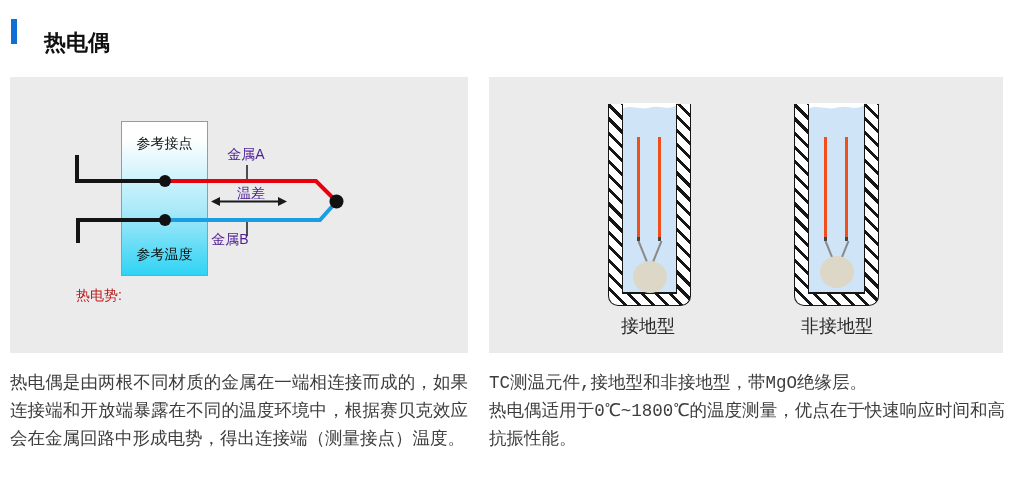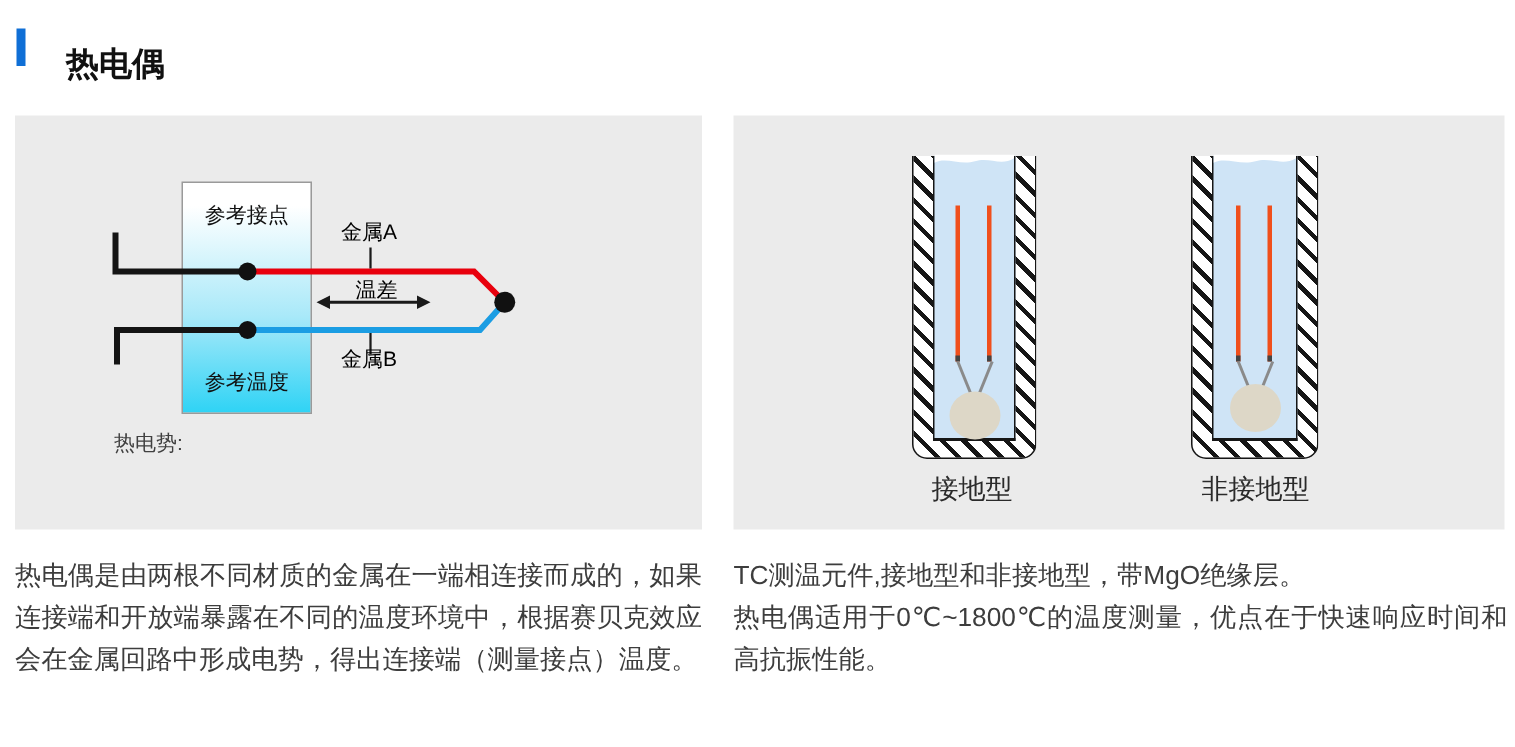--- a/index.html
+++ b/index.html
@@ -25,25 +25,25 @@
 
   .circuit-svg{position:absolute;left:0;top:0;pointer-events:none;}
   .wire-black{fill:none;stroke:var(--black_wire,#141414);stroke-width:4;}
   .wire-a{fill:none;stroke:var(--wire_a,#e8000d);stroke-width:4;}
   .wire-b{fill:none;stroke:var(--wire_b,#1b9de3);stroke-width:4;}
   .junction{fill:#111;}
   .tick{stroke:#1a1a1a;stroke-width:1.5;}
   .arrow-line{stroke:#1a1a1a;stroke-width:2;}
   .arrow-head{fill:#1a1a1a;}
 
-  .diag-label{position:absolute;font-size:14px;color:#000000;text-align:center;width:60px;}
+  .diag-label{position:absolute;font-size:14px;color:#4c1d95;text-align:center;width:60px;}
   .lbl-metal-a{left:206px;top:69px;}
   .lbl-temp-diff{left:211px;top:108px;}
-  .lbl-metal-b{left:206px;top:154px;}
-  .note{position:absolute;left:66px;top:209px;font-size:14px;line-height:19px;color:#404040;}
+  .lbl-metal-b{left:190px;top:154px;}
+  .note{position:absolute;left:66px;top:209px;font-size:14px;line-height:19px;color:#b91c1c;}
 
   
   .tube{position:absolute;top:27px;width:83px;height:202px;box-sizing:border-box;
     border:1px solid #161616;border-top:none;border-radius:0 0 10px 10px;
     background:repeating-linear-gradient(45deg,#161616 0px,#161616 3px,#ffffff 3px,#ffffff 10px);}
   .tube-grounded{left:119px;}
   .tube-ungrounded{left:305px;width:85px;}
   .tube-interior{position:absolute;left:13px;right:13px;top:0;bottom:11px;
     background:var(--tube_interior,#cfe4f6);border:1px solid #161616;border-top:none;box-sizing:border-box;
     border-bottom-width:2px;}
@@ -57,21 +57,21 @@
   .fillet-svg{position:absolute;left:13px;right:13px;bottom:11px;height:14px;width:calc(100% - 26px);}
   .fillet{fill:var(--fillet,#6f6f6f);}
   .bead{position:absolute;left:calc(50% - 17px);width:34px;height:32px;border-radius:50%;background:var(--bead,#ddd7c7);}
   .bead-grounded{top:157px;}
   .bead-ungrounded{top:152px;}
   .tube-label{position:absolute;top:237px;width:140px;text-align:center;font-size:18px;color:#2a2a2a;}
   .tube-label-grounded{left:89px;}
   .tube-label-ungrounded{left:278px;}
 
   
-  .caption{position:absolute;top:369px;font-size:17.5px;line-height:28px;color:#3d3d3d;}
+  .caption{position:absolute;top:369px;font-size:17.5px;line-height:28px;color:#3d3d3d;font-family:Liberation Mono, monospace;}
   .caption-left{left:10px;width:458px;text-align:justify;}
   .caption-right{left:489px;width:516px;}
   .caption-right .rest{text-align:justify;}
 </style>
 </head>
 <body>
 
 <div id="app">
 
   <div class="accent-bar"></div>

